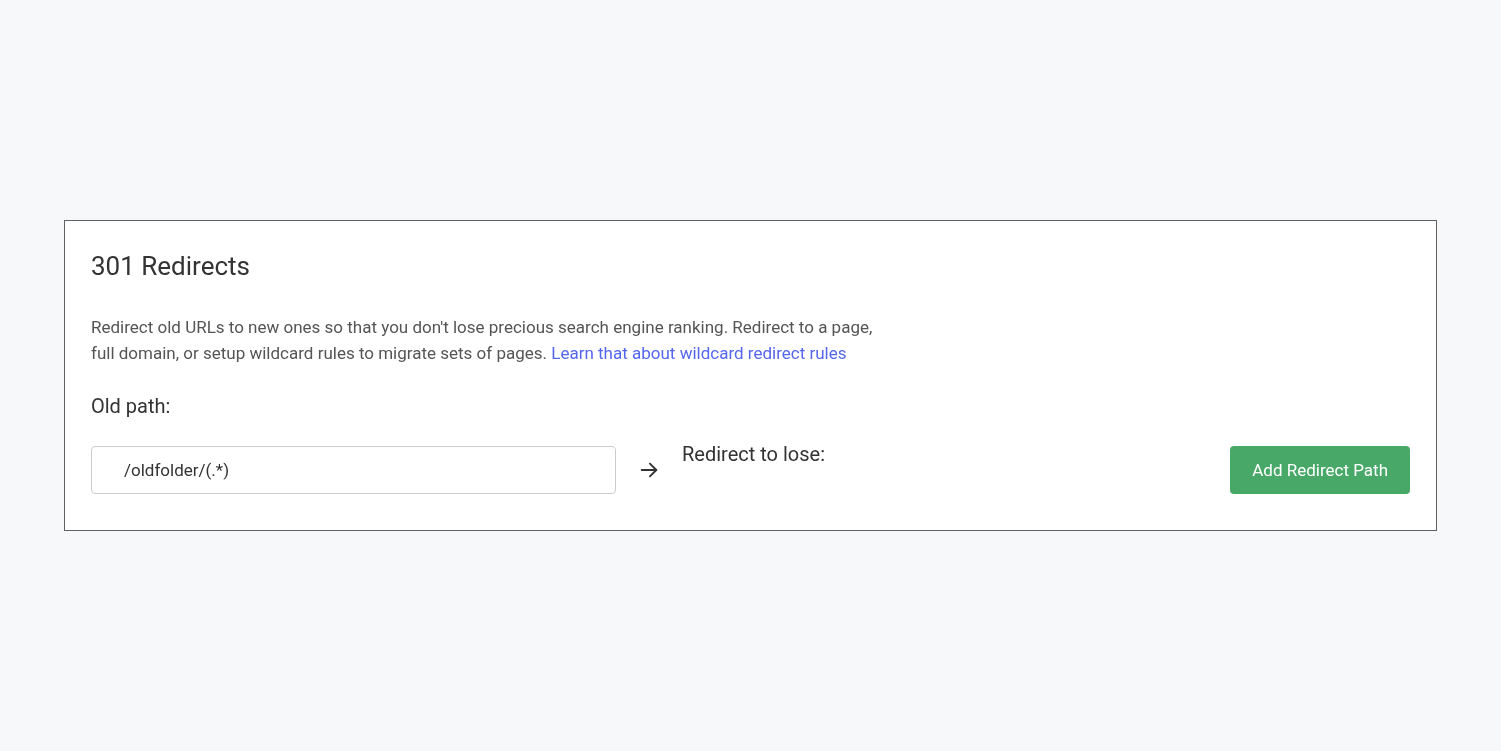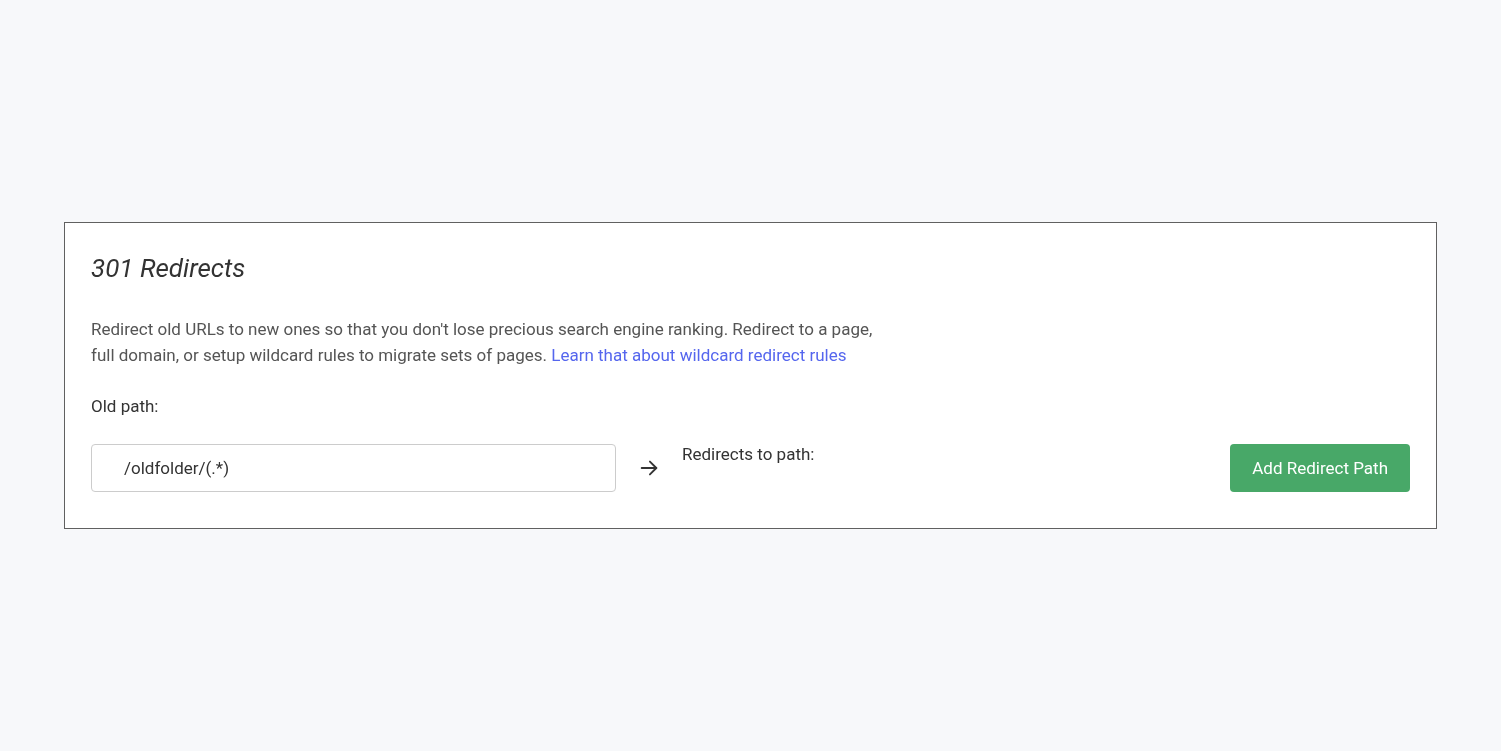--- a/index.html
+++ b/index.html
@@ -20,21 +20,20 @@
       background: #ffffff;
       border: 1px solid #606060;
       width: 1373px;
       padding: 30px 26px 36px 26px;
     }
     .card-title {
       font-size: 26px;
       font-weight: 400;
       color: #333333;
       margin-bottom: 34px;
-      font-style: italic;
     }
     .description {
       font-size: 17px;
       line-height: 1.52;
       color: #555555;
       max-width: 800px;
       margin-bottom: 28px;
     }
     .description a {
       color: #5566ee;
@@ -49,21 +48,21 @@
       display: flex;
       flex-direction: column;
     }
     .field-group.old-path {
       width: 525px;
     }
     .field-group.new-path {
       flex: 1;
     }
     .field-label {
-      font-size: 17px;
+      font-size: 20px;
       color: #333333;
       margin-bottom: 28px;
     }
     input[type="text"] {
       height: 48px;
       border: 1px solid #cccccc;
       border-radius: 4px;
       padding: 0 32px;
       font-size: 17px;
       color: #333333;
@@ -112,17 +111,17 @@
       <label class="field-label">Old path:</label>
       <input type="text" value="/oldfolder/(.*)" style="">
     </div>
     <div class="arrow-wrap">
       <svg class="arrow-icon" viewBox="0 0 24 24">
         <line x1="4" y1="12" x2="20" y2="12"></line>
         <polyline points="13 5 20 12 13 19"></polyline>
       </svg>
     </div>
     <div class="field-group new-path">
-      <label class="field-label">Redirects to path:</label>
+      <label class="field-label">Redirect to lose:</label>
     </div>
     <button class="add-btn">Add Redirect Path</button>
   </div>
 </div>
 
 </body></html>

